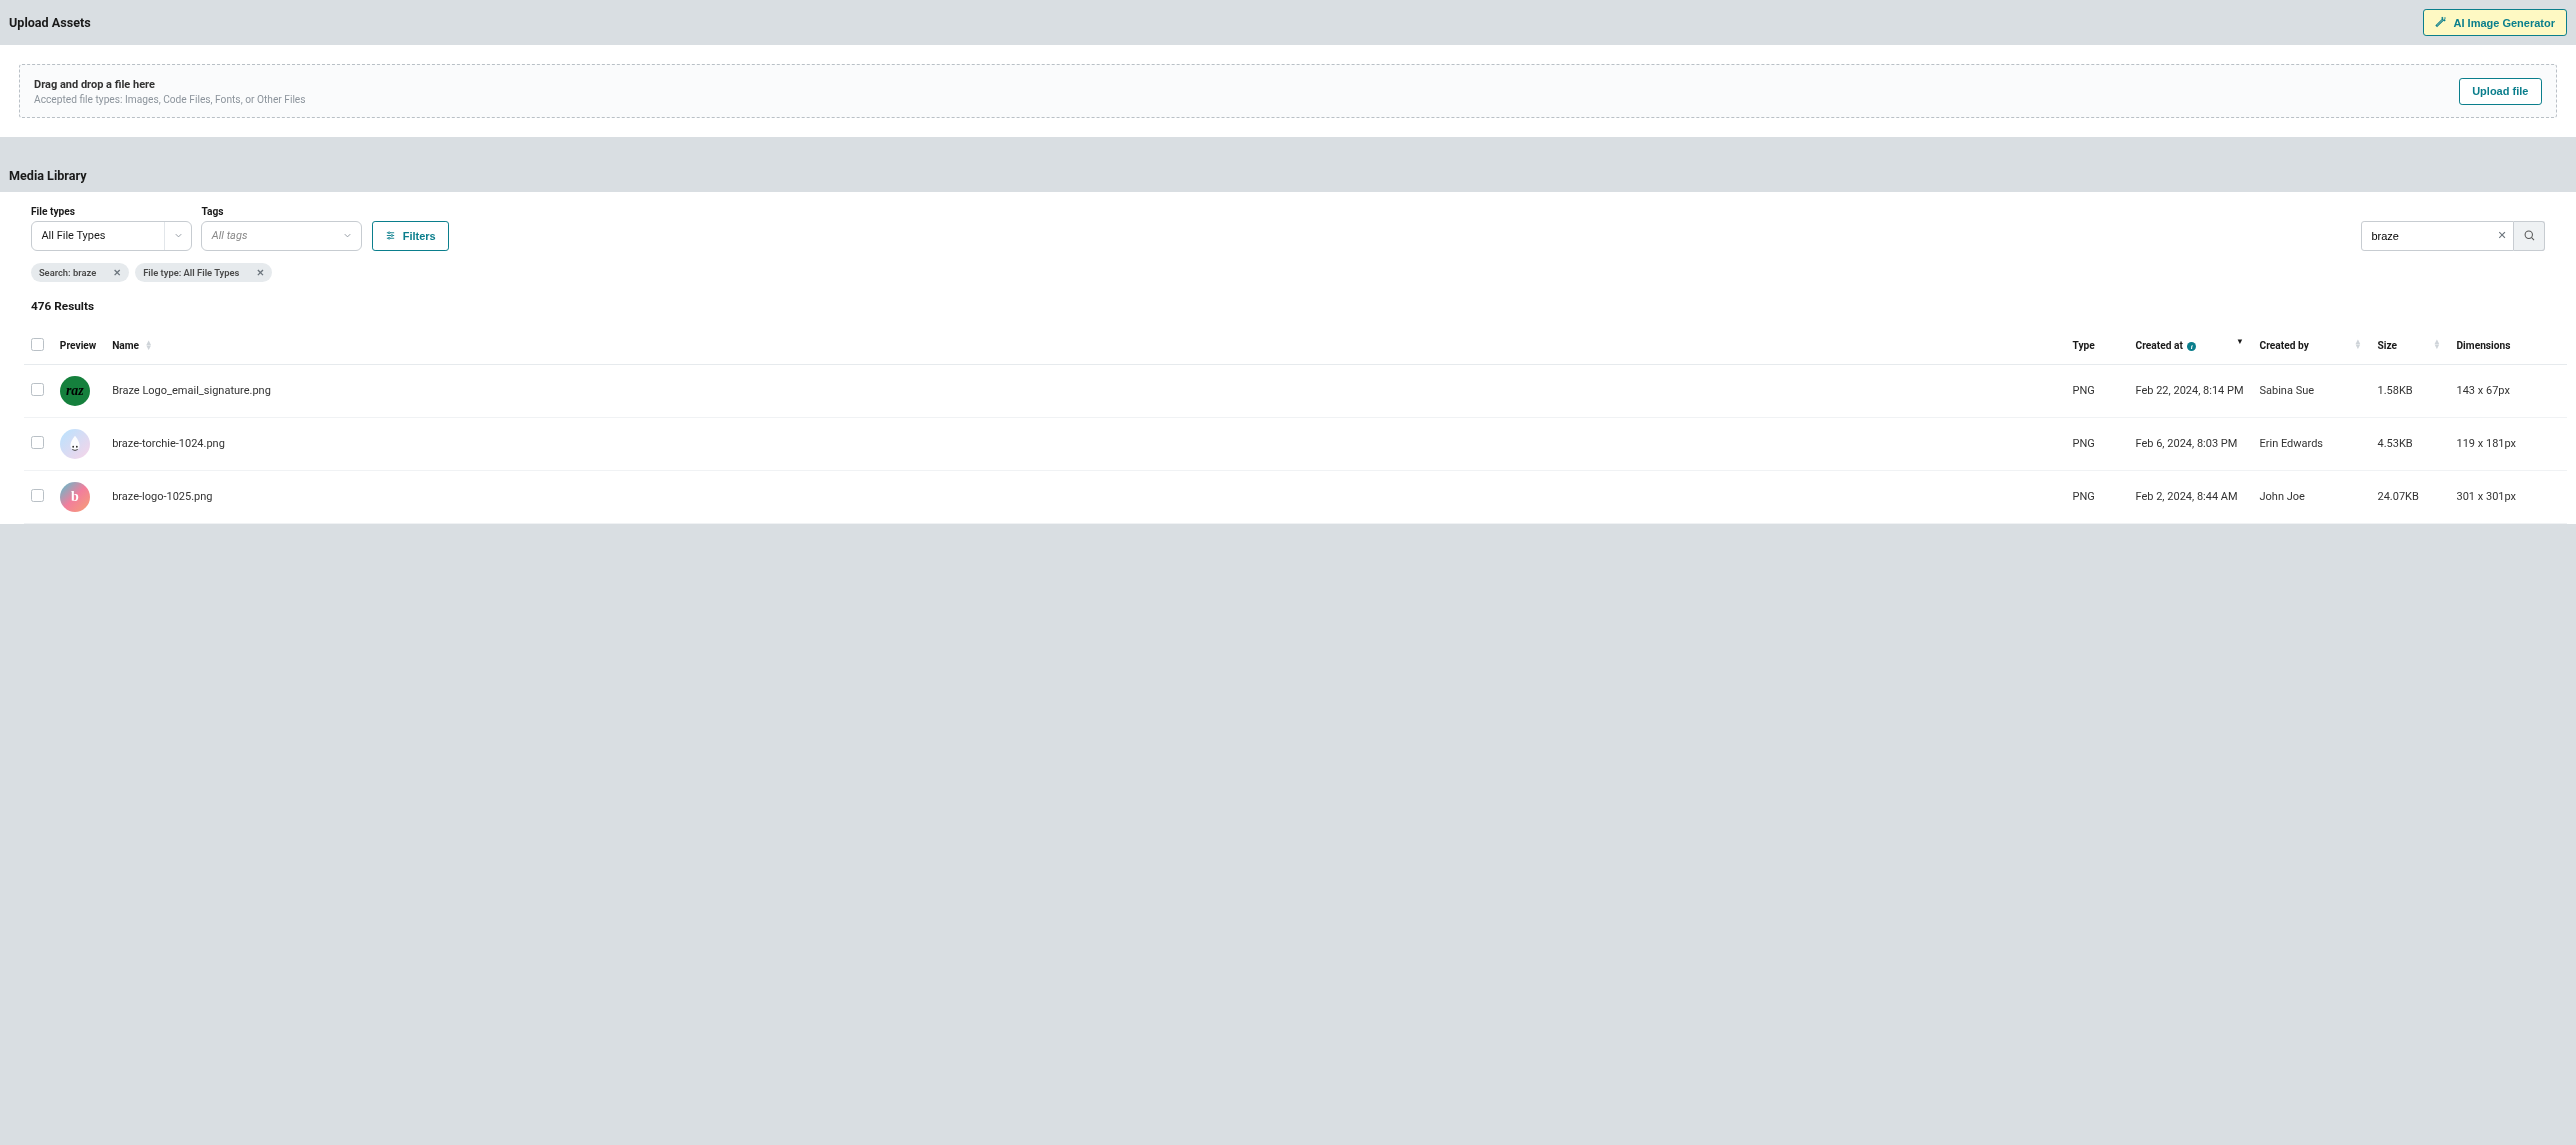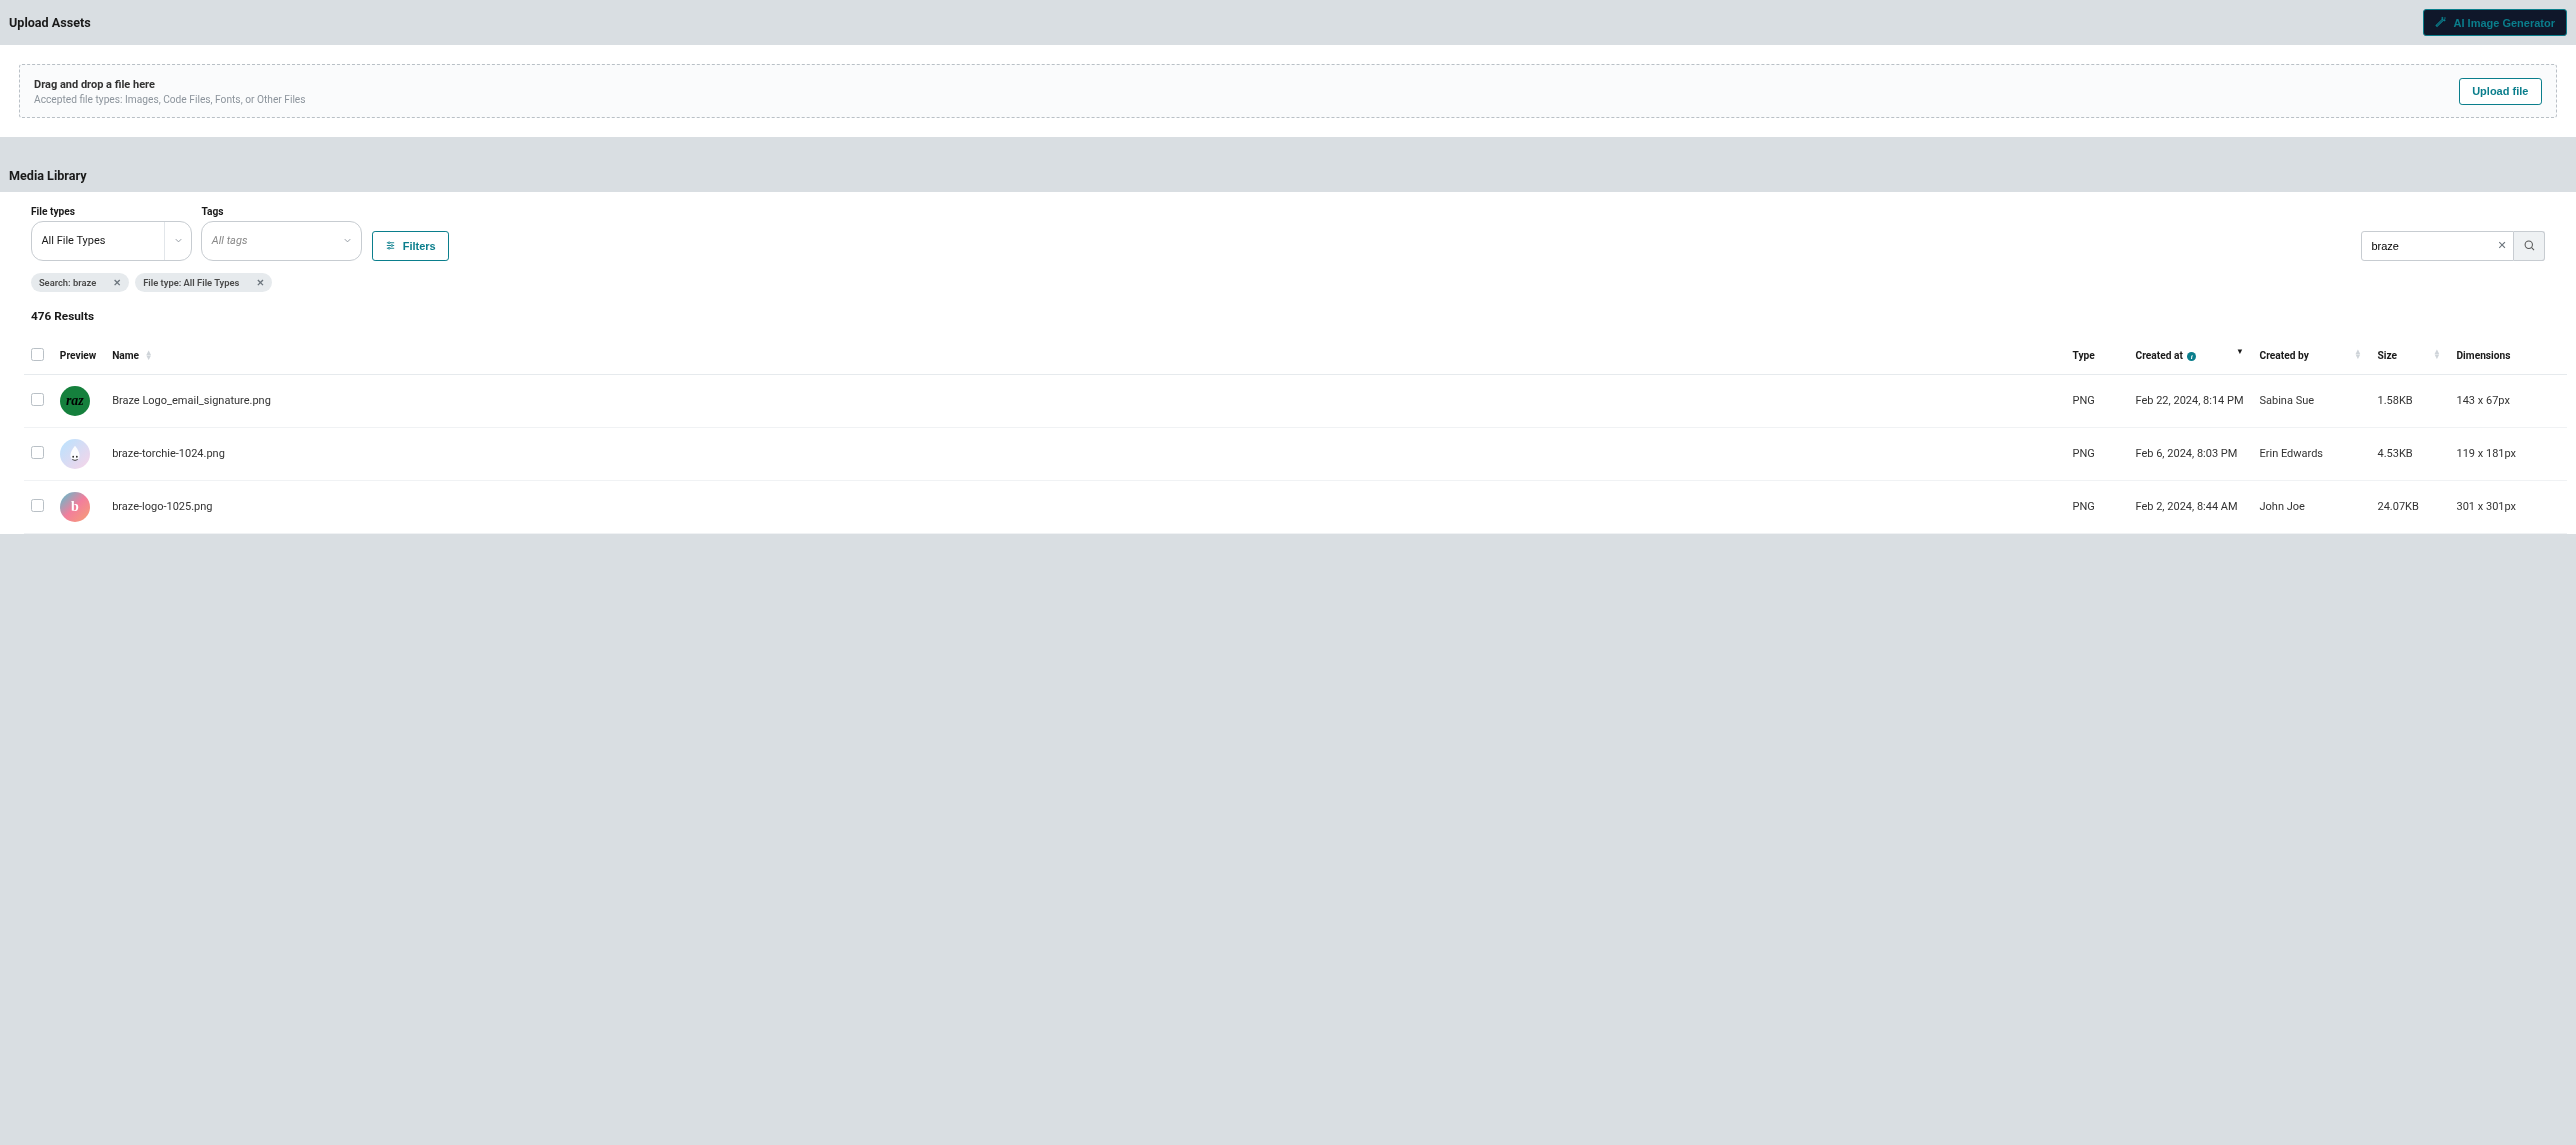--- a/index.html
+++ b/index.html
@@ -22,21 +22,21 @@
       display: flex;
       align-items: center;
       justify-content: space-between;
     }
     .section-title {
       font-size: 12.6px;
       font-weight: 700;
       color: #1a1a1a;
     }
     .btn-ai {
-      background: #0f172a;
+      background: #fef9c3;
       border: 0.8px solid #0a7e8c;
       color: #0a7e8c;
       padding: 6.3px 11px;
       border-radius: 3.1px;
       font-weight: 600;
       font-size: 11px;
       display: inline-flex;
       align-items: center;
       gap: 6.3px;
       cursor: pointer;
@@ -95,23 +95,23 @@
     }
     .filter-label {
       font-size: 10.2px;
       font-weight: 700;
       color: #1a1a1a;
     }
     .select-box {
       display: flex;
       align-items: center;
       border: 0.8px solid #c7ccd1;
-      border-radius: 12px;
-      background: #fff;
-      height: 40px;
+      border-radius: 6px;
+      background: #fff;
+      height: 30px;
       width: 161px;
       cursor: pointer;
     }
     .select-text {
       flex: 1;
       padding: 0 9.4px;
       font-size: 11px;
       color: #1a1a1a;
     }
     .select-text.placeholder {

